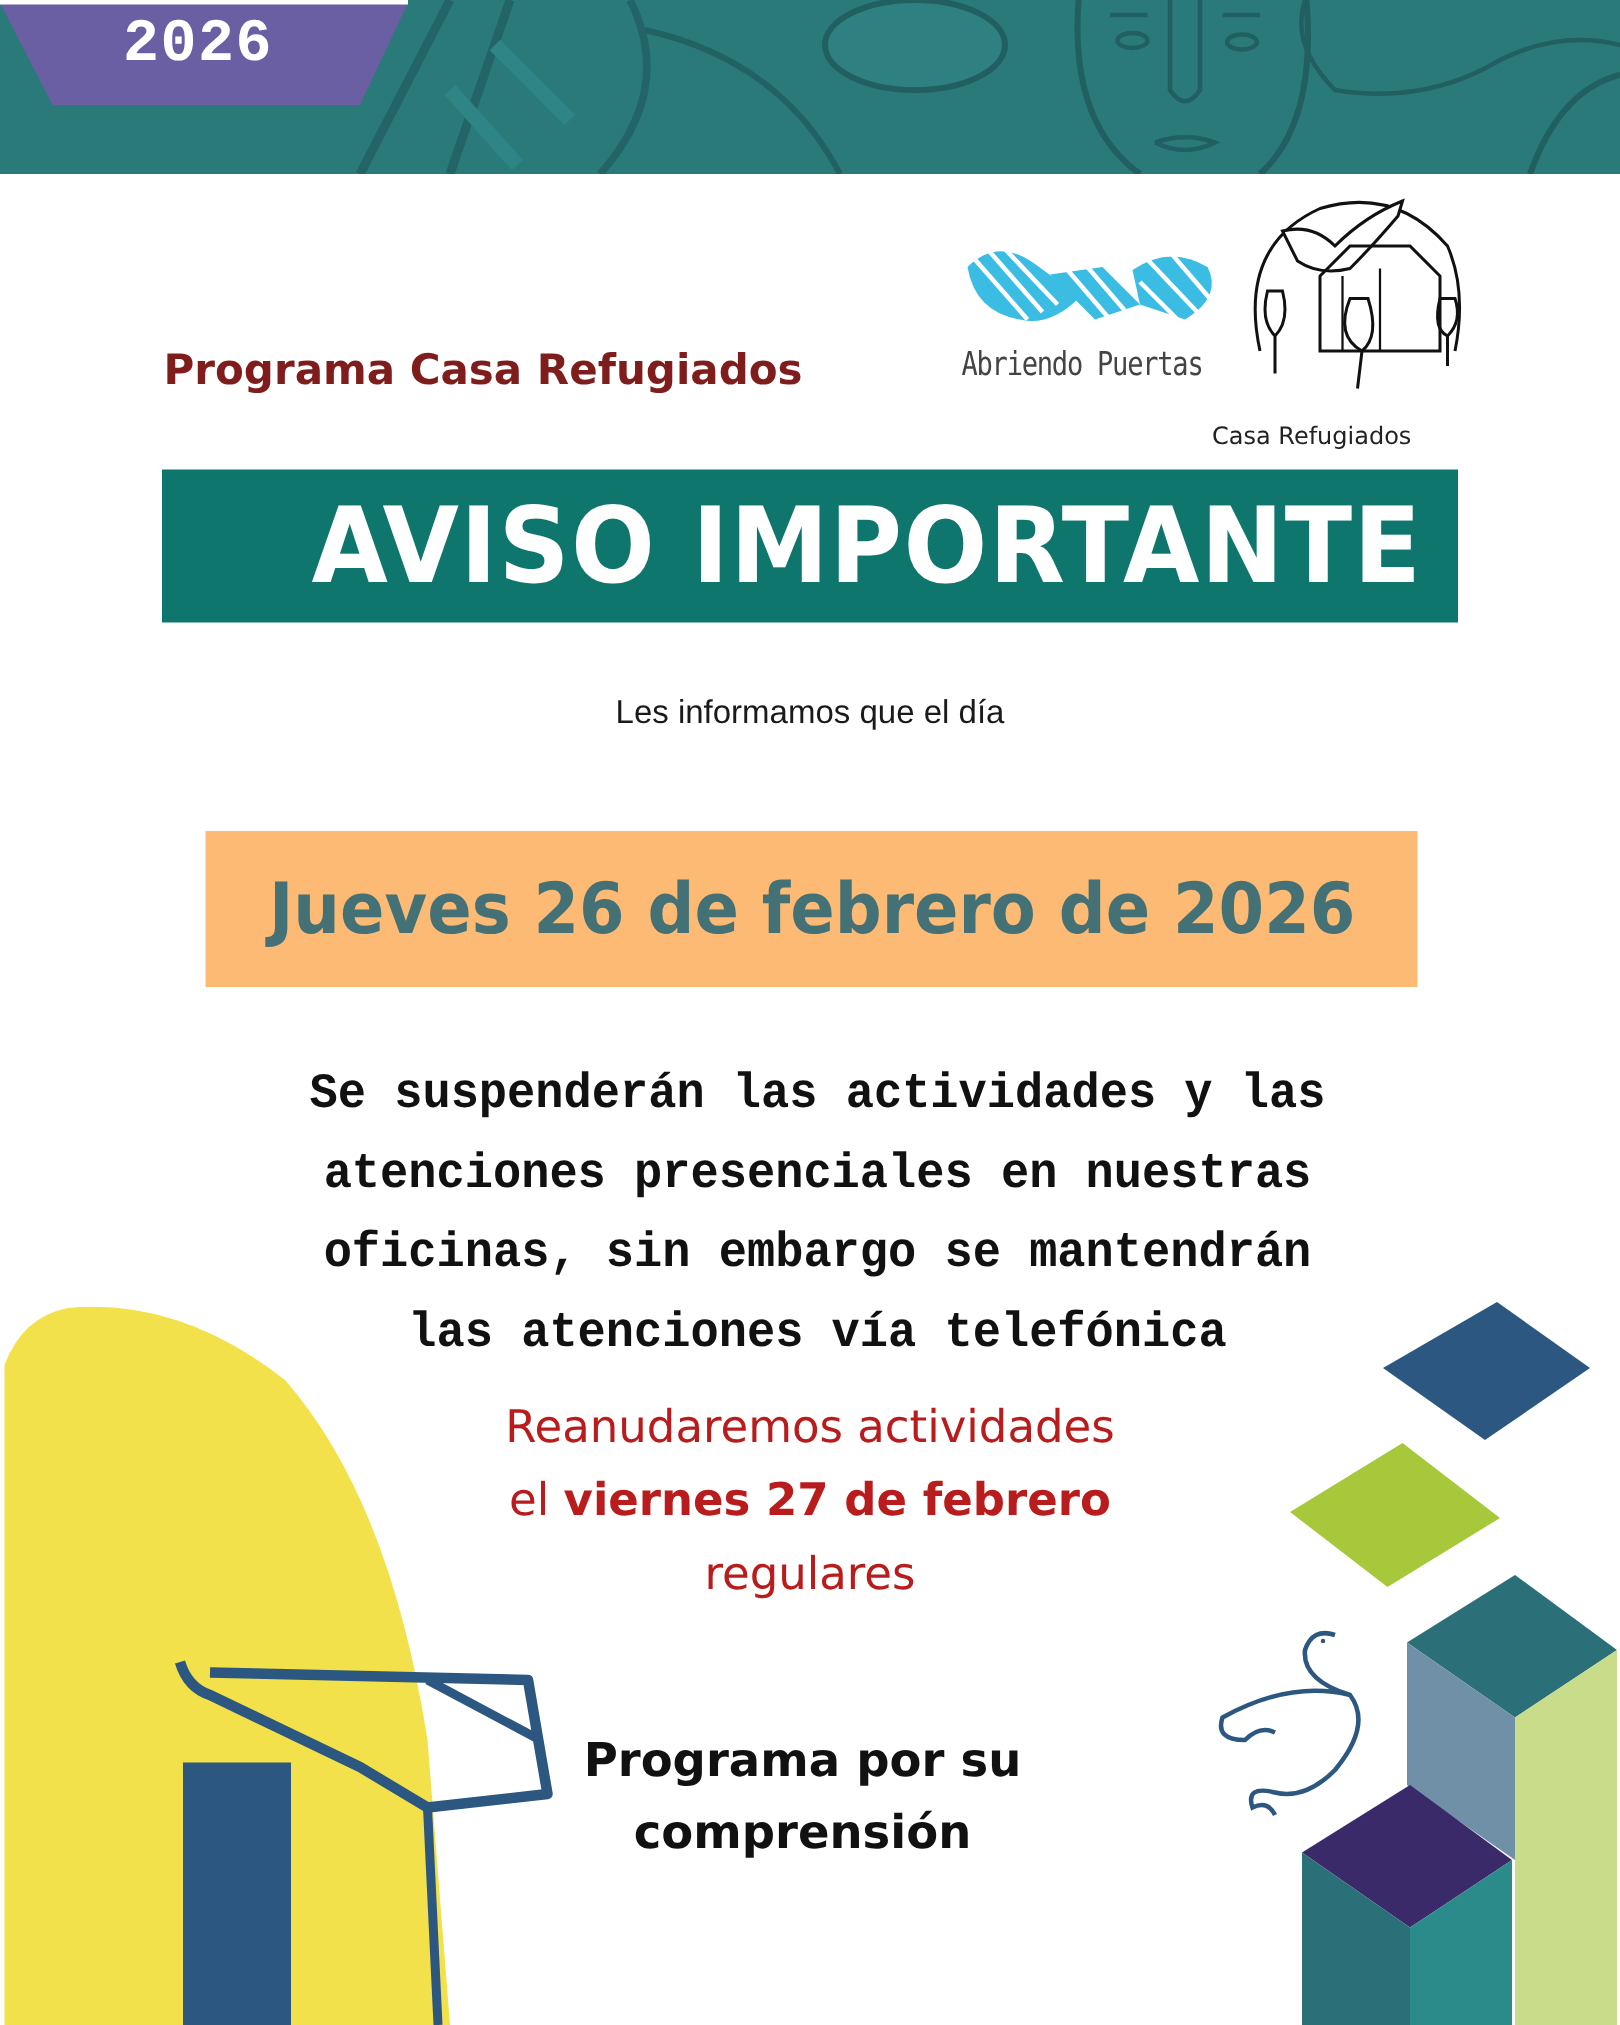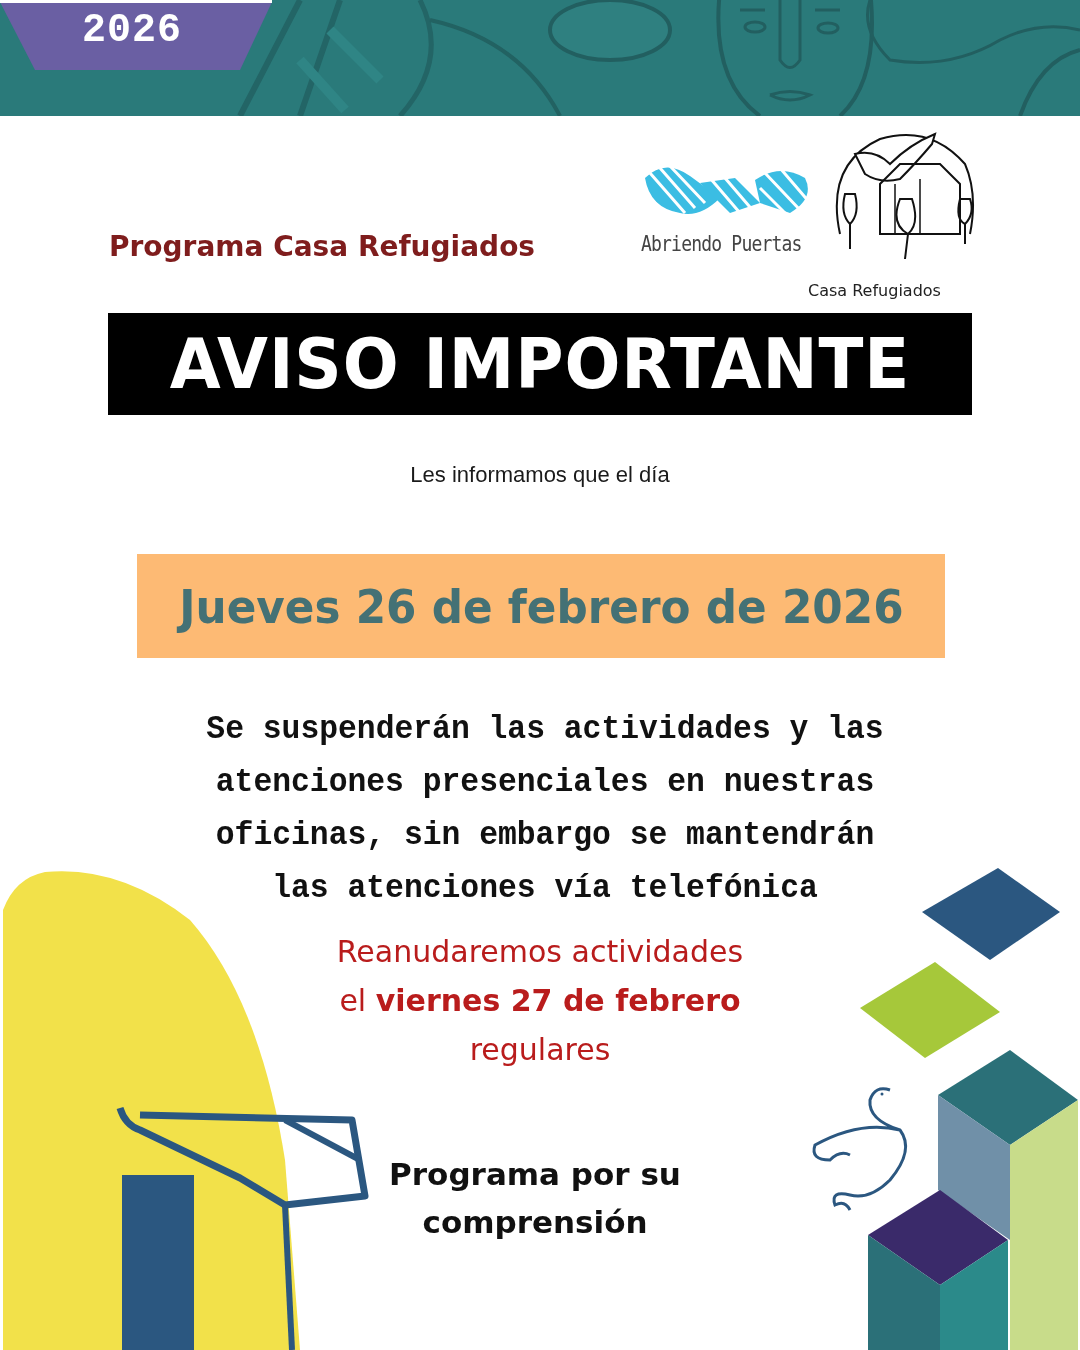--- a/index.html
+++ b/index.html
@@ -7,21 +7,21 @@
   .header-band { position:absolute; left:0; top:0; width:1080px; height:116px; background:#2a7a7a; overflow:hidden; }
   .header-band svg { position:absolute; left:0; top:0; }
   .year-tab { position:absolute; left:0; top:0; width:272px; height:70px; }
   .year-tab svg { position:absolute; left:0; top:0; }
   .year-text { position:absolute; left:82px; top:8px; font-family:Liberation Mono, monospace; font-weight:bold; font-size:40px; color:#ffffff; letter-spacing:1px; }
   .program-title { position:absolute; left:109px; top:230px; font-family:"DejaVu Sans", sans-serif; font-weight:bold; font-size:28px; color:#7f1d1d; }
   .logo-ap { position:absolute; left:640px; top:158px; width:180px; height:110px; }
   .logo-ap-text { position:absolute; left:641px; top:231px; font-family:"DejaVu Sans Mono", monospace; font-size:22px; color:#444; letter-spacing:-1px; transform:scaleX(0.82); transform-origin:left; }
   .logo-cr { position:absolute; left:820px; top:124px; width:160px; height:150px; }
   .logo-cr-text { position:absolute; left:808px; top:254px; font-family:"DejaVu Sans", sans-serif; font-size:16px; color:#222;margin-top:27px; }
-  .aviso-box { position:absolute; left:108px; top:313px; width:864px; height:102px; background:#000000; display:flex; align-items:center; justify-content:center; }
+  .aviso-box { position:absolute; left:108px; top:313px; width:864px; height:102px; background:#0f766e; display:flex; align-items:center; justify-content:flex-end; }
   .aviso-text { font-family:"DejaVu Sans", sans-serif; font-weight:bold; font-size:70px; color:#ffffff; letter-spacing:1px; transform:scaleX(0.94); white-space:nowrap; }
   .intro { position:absolute; left:0; width:1080px; top:462px; text-align:center; font-family:Liberation Sans, sans-serif; font-size:22px; color:#1a1a1a; }
   .date-box { position:absolute; left:137px; top:554px; width:808px; height:104px; background:#fdba74; display:flex; align-items:center; justify-content:center; }
   .date-text { font-family:"DejaVu Sans", sans-serif; font-weight:bold; font-size:47px; color:#447175; white-space:nowrap; transform:scaleX(0.93); }
   .suspend { position:absolute; left:150px; width:790px; top:703px; text-align:center; font-family:Liberation Mono, monospace; font-weight:bold; font-size:33px; line-height:53px; color:#111; }
   .suspend span { display:block; white-space:nowrap; transform:scaleX(0.95); }
   .resume { position:absolute; left:290px; width:500px; top:927px; text-align:center; font-family:"DejaVu Sans", sans-serif; font-size:30px; line-height:49px; color:#b91c1c; }
   .resume b { font-weight:bold; }
   .thanks { position:absolute; left:330px; width:410px; top:1150px; text-align:center; font-family:"DejaVu Sans", sans-serif; font-weight:bold; font-size:31px; line-height:48px; color:#111; }
   .deco-left { position:absolute; left:0; top:860px; }

